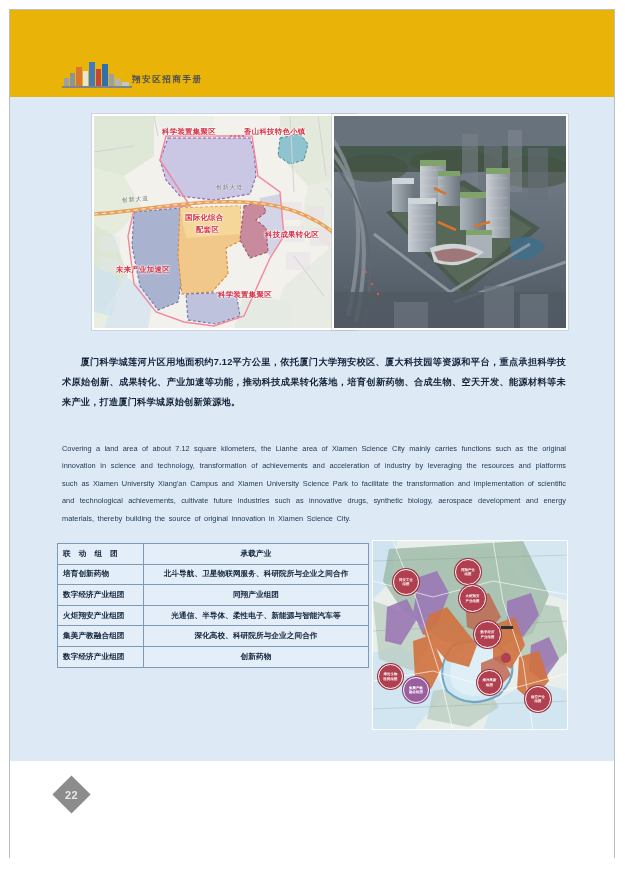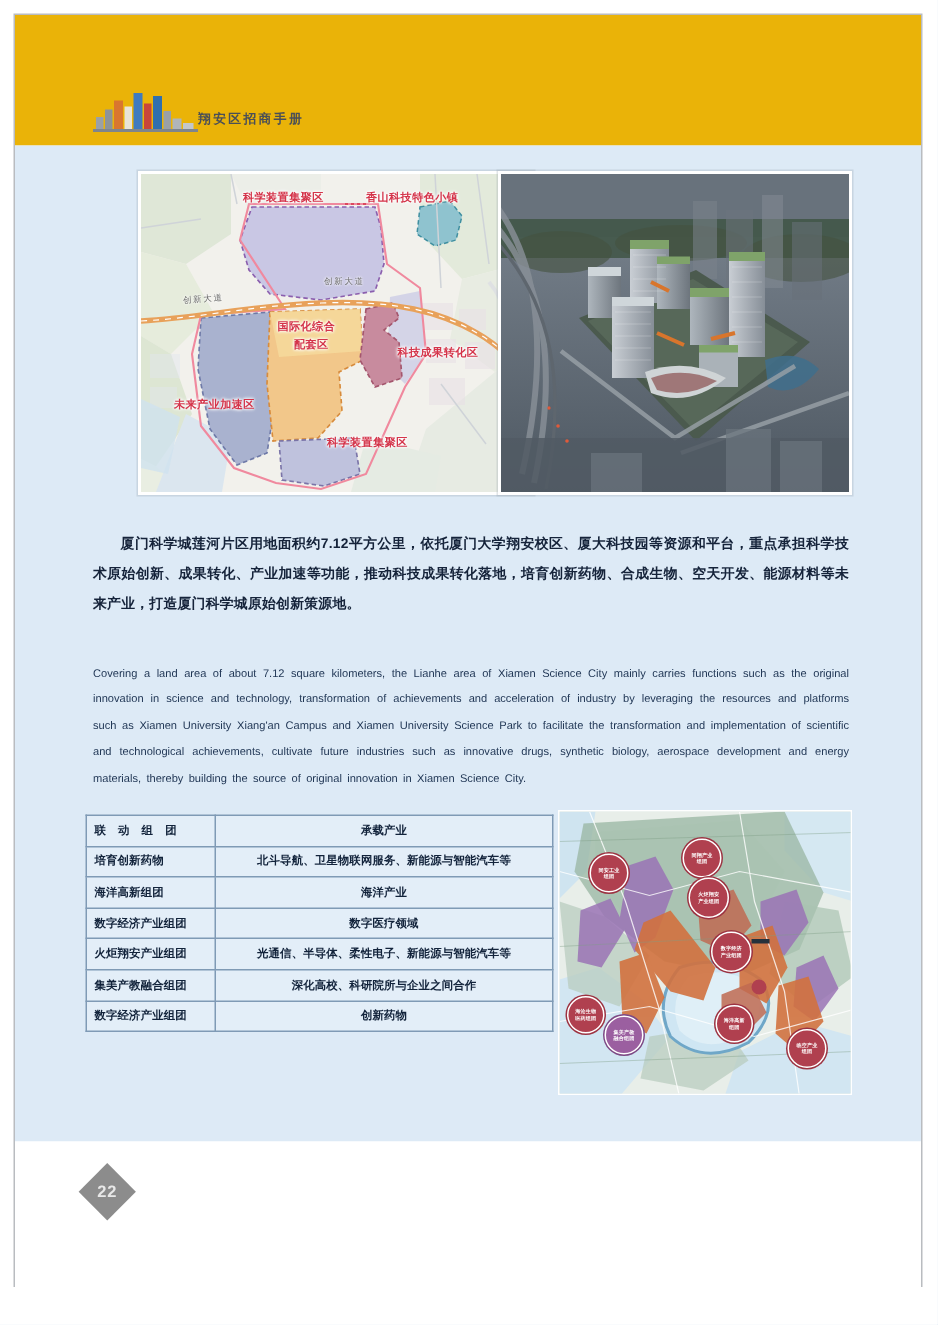--- a/index.html
+++ b/index.html
@@ -396,29 +396,25 @@
 
   <div class="table-wrap">
     <table class="zu">
       <tbody id="zu-body">
           <tr class="head">
             <td class="c1">联 动 组 团</td>
             <td class="c2">承载产业</td>
           </tr>
           <tr>
             <td class="c1">培育创新药物</td>
-            <td class="c2">北斗导航、卫星物联网服务、新能源与智能汽车等</td>
-          </tr>
-          <tr>
-            <td class="c1">海洋高新组团</td>
-            <td class="c2">海洋产业</td>
+            <td class="c2">北斗导航、卫星物联网服务、科研院所与企业之间合作</td>
           </tr>
           <tr>
             <td class="c1">数字经济产业组团</td>
-            <td class="c2">数字医疗领域</td>
+            <td class="c2">同翔产业组团</td>
           </tr>
           <tr>
             <td class="c1">火炬翔安产业组团</td>
             <td class="c2">光通信、半导体、柔性电子、新能源与智能汽车等</td>
           </tr>
           <tr>
             <td class="c1">集美产教融合组团</td>
             <td class="c2">深化高校、科研院所与企业之间合作</td>
           </tr>
           <tr>

